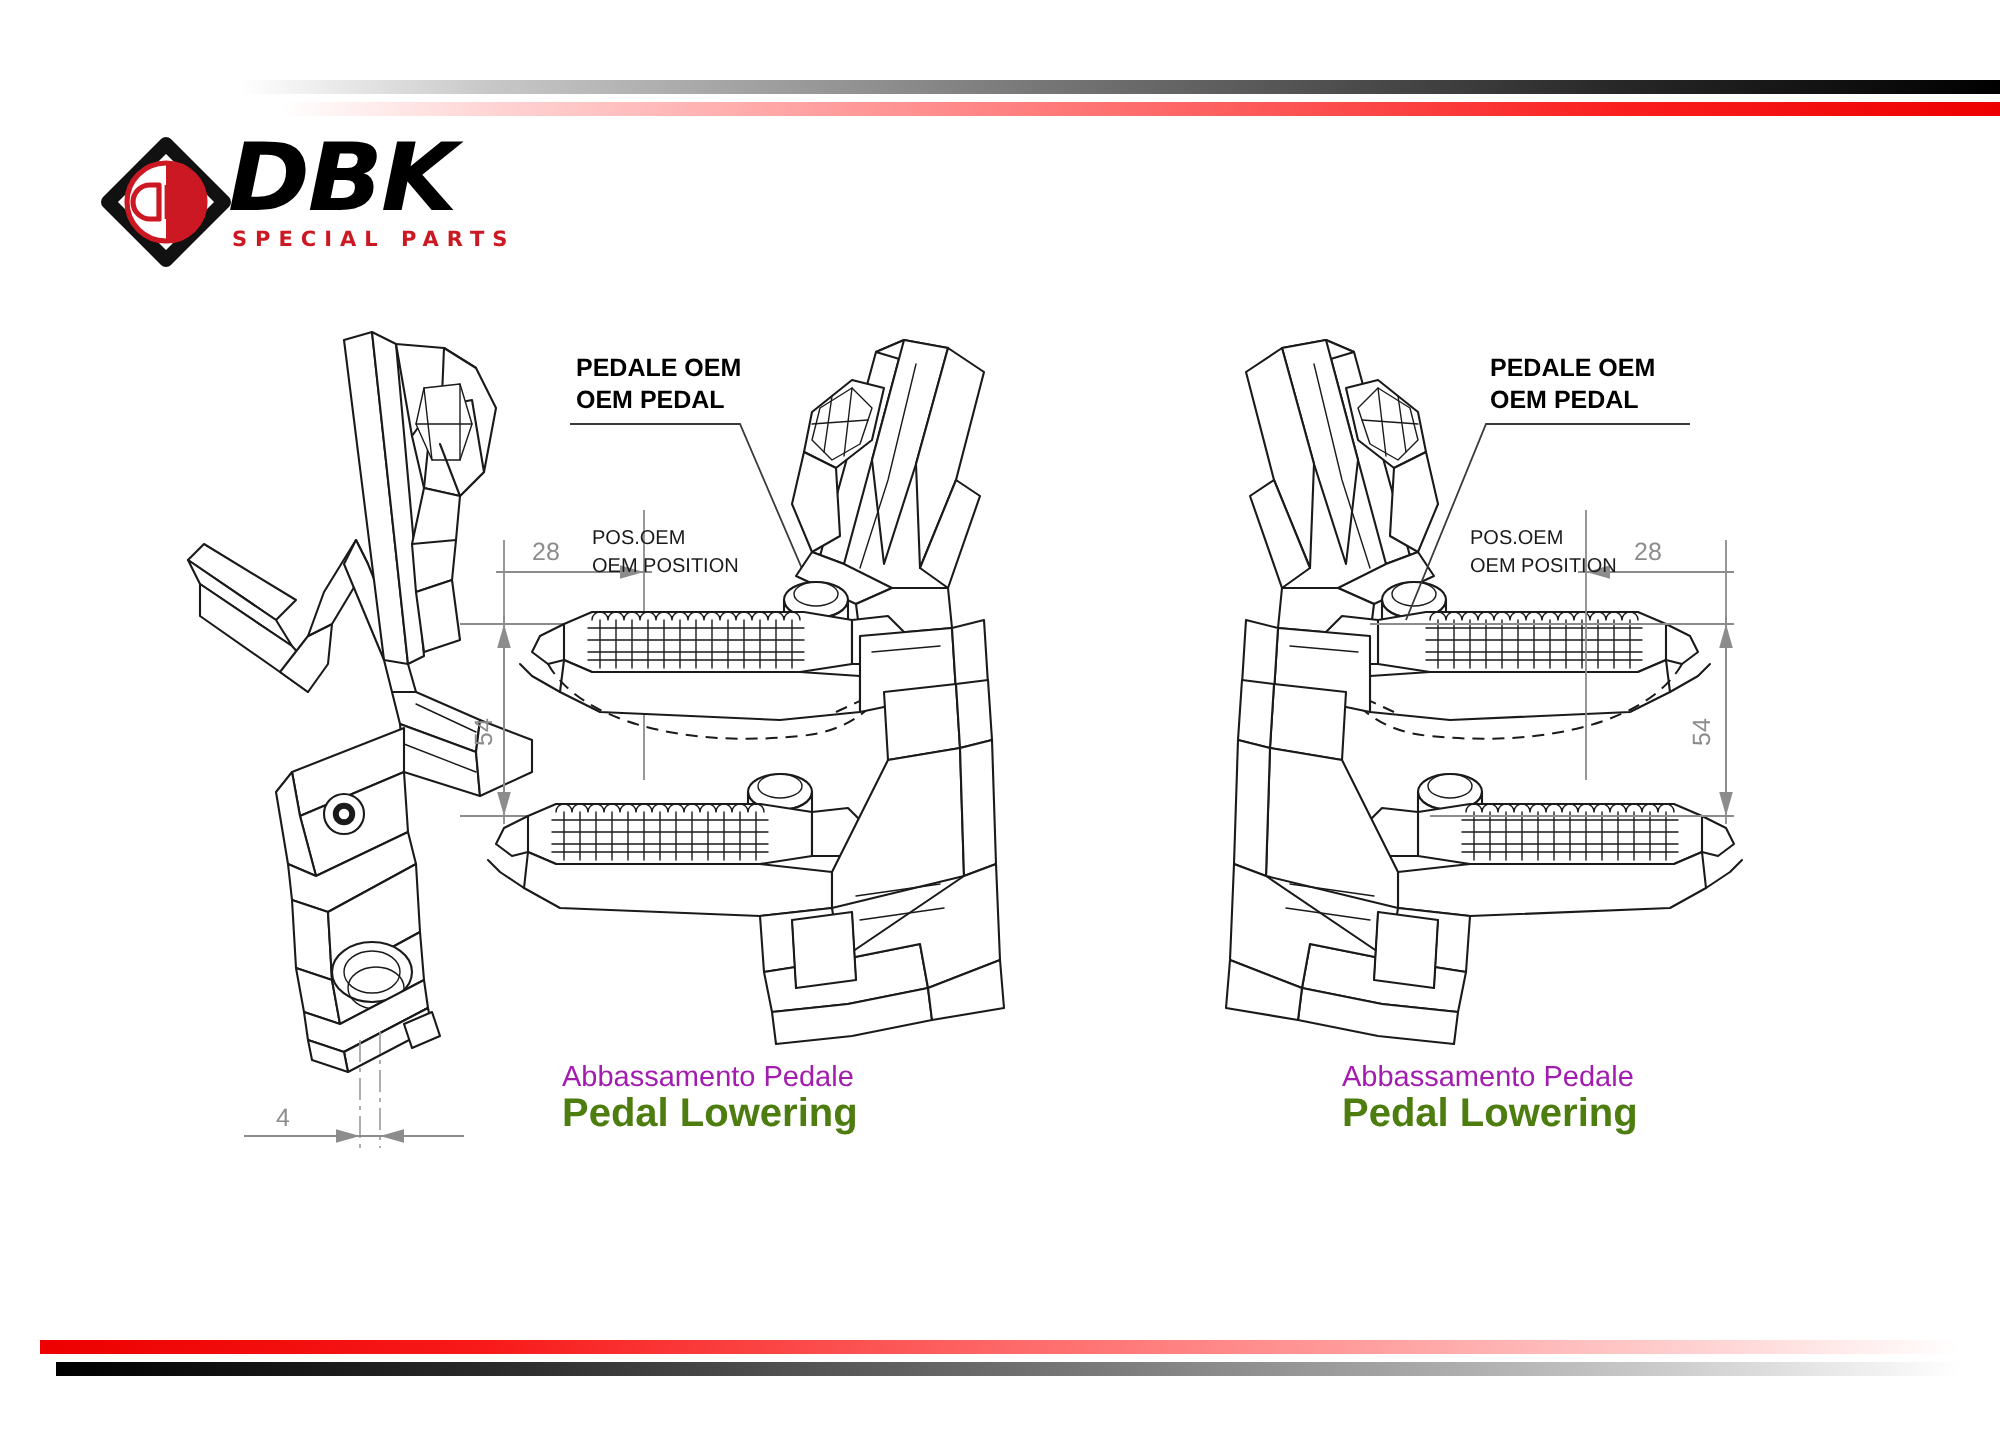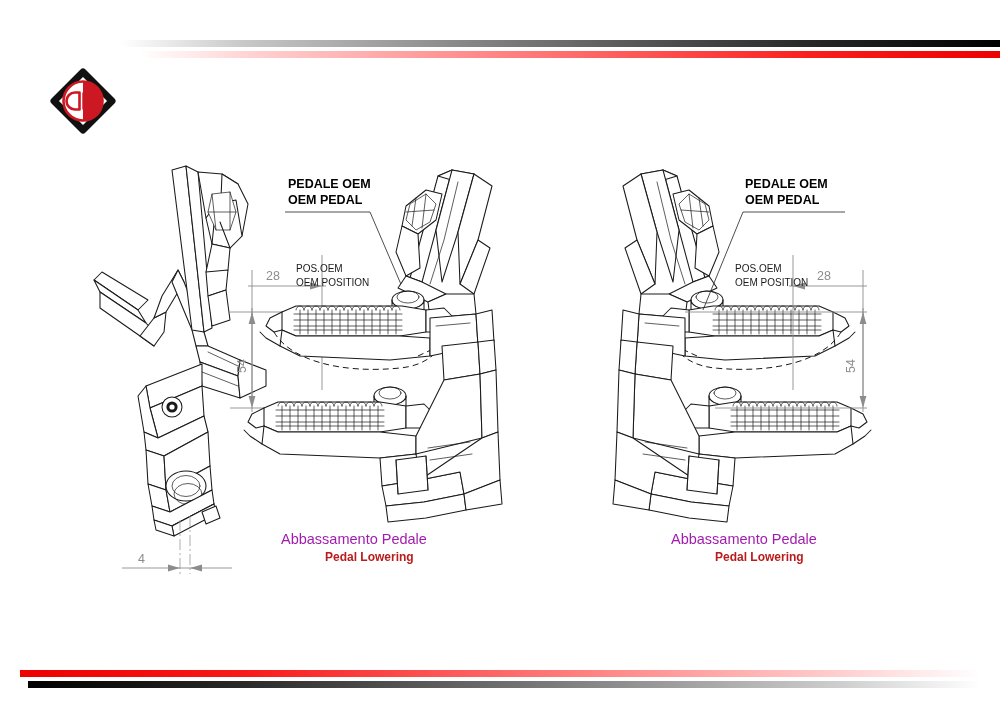--- a/index.html
+++ b/index.html
@@ -148,24 +148,23 @@
     white-space: nowrap;
   }
   .caption .cap-it {
     display: block;
     font-size: 14.5px;
     font-weight: normal;
     color: #a21caf;
   }
   .caption .cap-en {
     display: block;
-    font-size: 12px;
+    font-size: 20px;
     font-weight: bold;
-    color: #b91c1c;
-    margin-left: 44px;
+    color: #4d7c0f;
   }
   .cap-mid   { left: 281px; top: 530px; }
   .cap-right { left: 671px; top: 530px; }
 </style>
 </head>
 <body>
 
 <div class="banner-top">
   <div class="stripe stripe-top-black"></div>
   <div class="stripe stripe-top-red"></div>
@@ -173,20 +172,24 @@
 
 <div class="logo">
   <svg class="logo-mark" viewBox="0 0 62 62">
     <path d="M31 2 L60 31 L31 60 L2 31 Z" fill="#ffffff" stroke="#111111" stroke-width="7" stroke-linejoin="round"></path>
     <path d="M31 11.5 a19.5 19.5 0 0 1 0 39 Z" fill="#cc1822"></path>
     <path d="M31 11.5 a19.5 19.5 0 0 0 0 39 Z" fill="#ffffff"></path>
     <circle cx="31" cy="31" r="19.5" fill="none" stroke="#cc1822" stroke-width="2.6"></circle>
     <path d="M27.5 22.5 L27.5 39.5 M27.5 22.5 L23 22.5 a8.5 8.5 0 0 0 0 17 L27.5 39.5" fill="none" stroke="#cc1822" stroke-width="2.6" stroke-linecap="round"></path>
     <path d="M31.5 22.5 L31.5 39.5 M31.5 22.5 L36 22.5 a4.25 4.25 0 0 1 0 8.5 L31.5 31 L36 31 a4.25 4.25 0 0 1 0 8.5 L31.5 39.5" fill="none" stroke="#cc1822" stroke-width="2.4" stroke-linejoin="round"></path>
   </svg>
+  <div class="logo-word">
+    <div class="logo-dbk">DBK</div>
+    <div class="logo-sub">SPECIAL PARTS</div>
+  </div>
 </div>
 
 <div class="drawings">
 
   <div class="drawing dwg-left">
     <svg width="240" height="470" viewBox="0 0 240 470">
       <g>
 
         <path class="fillw" d="M68 140 L22 112 L14 120 L58 150 Z"></path>
         <path class="fillw" d="M14 120 L58 150 L66 163 L20 132 Z"></path>

